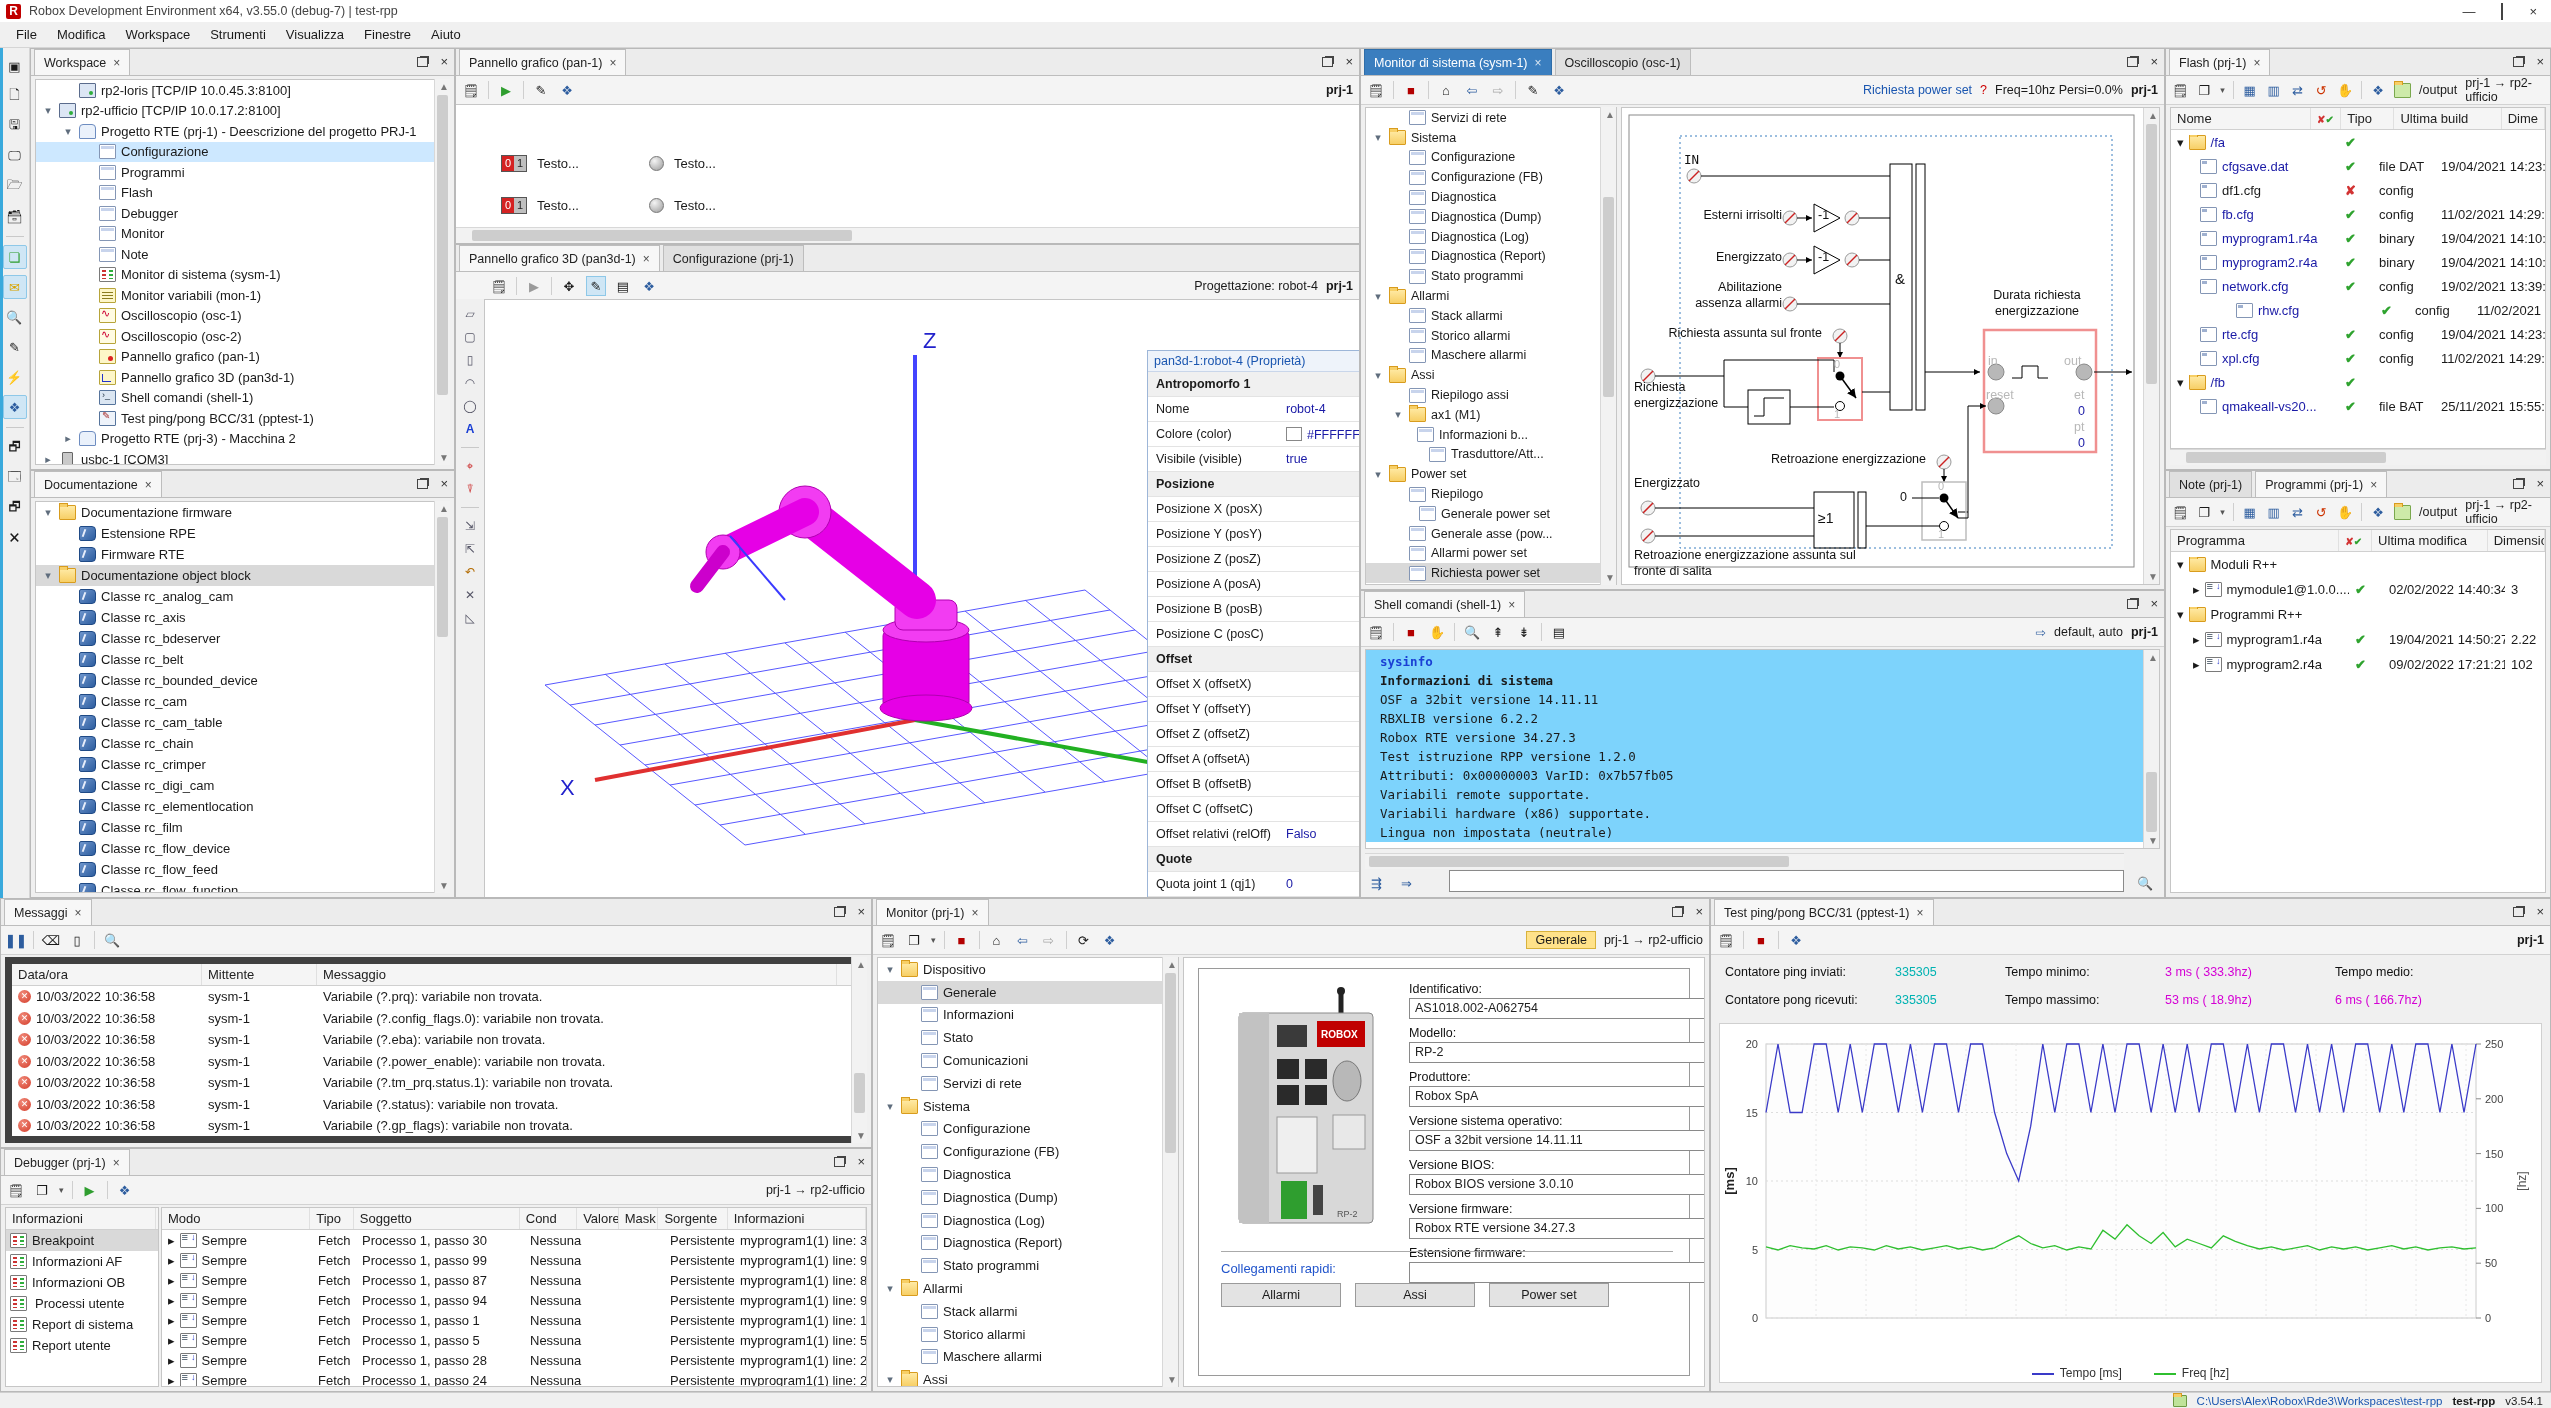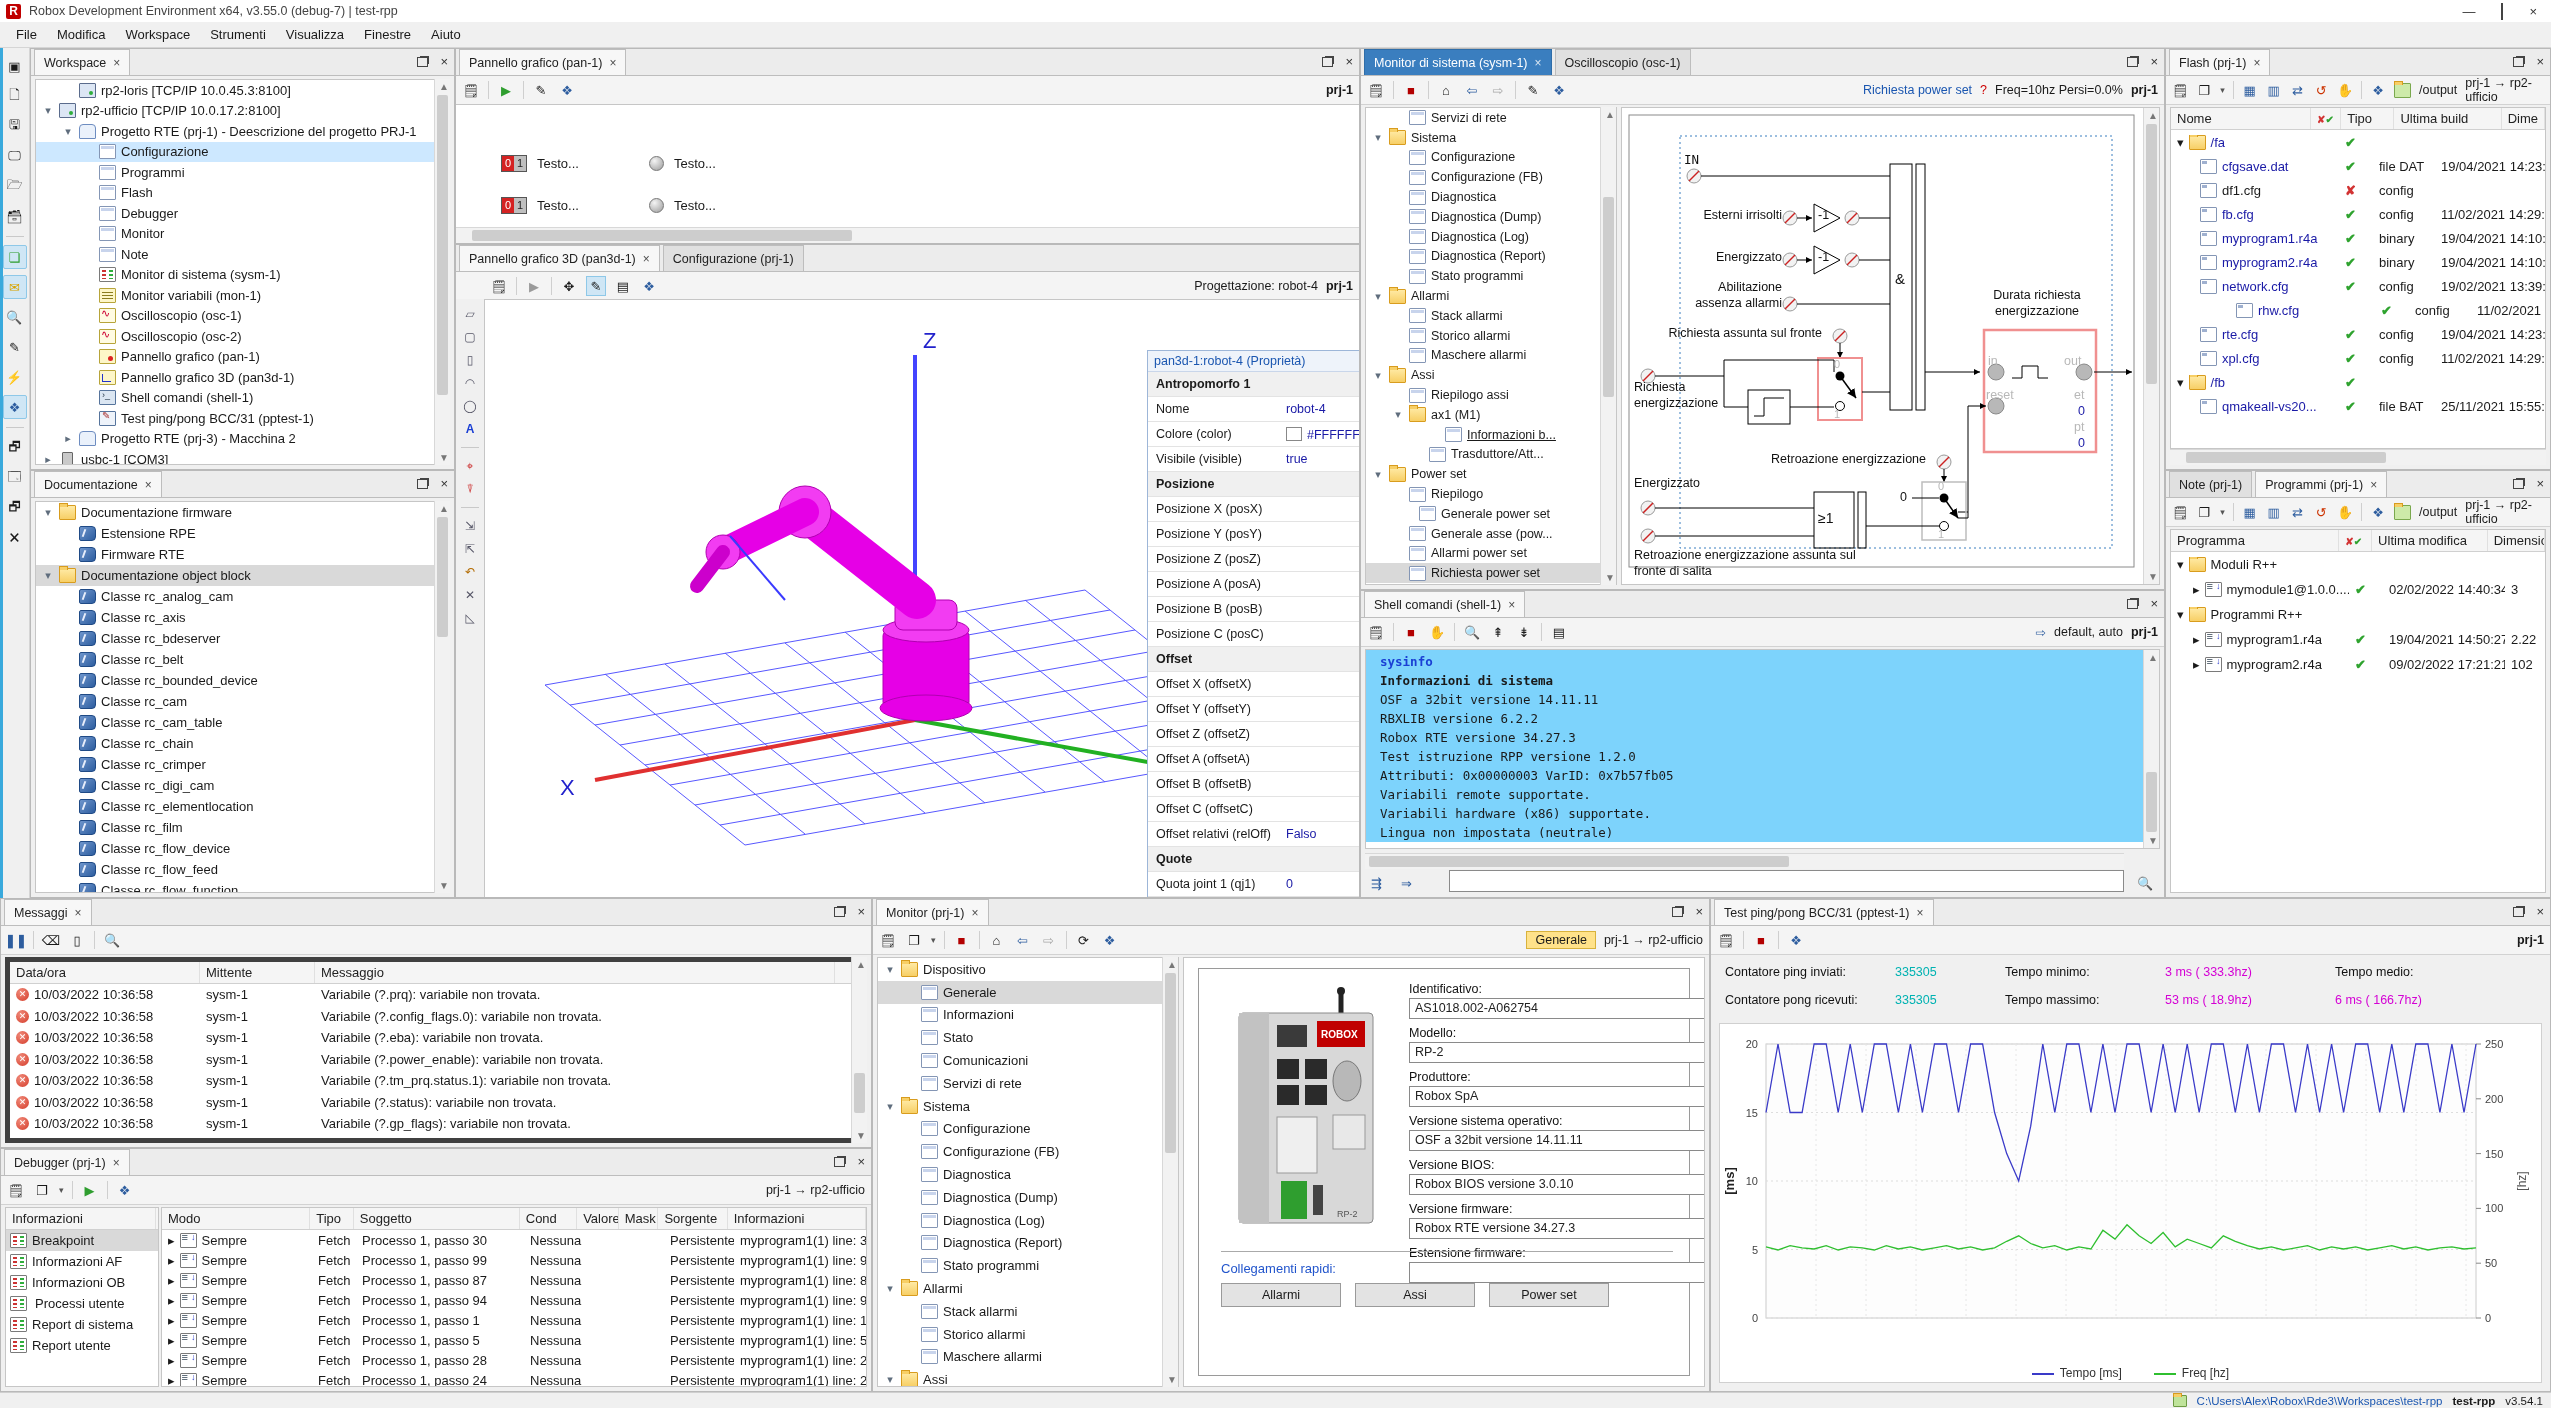--- a/index.html
+++ b/index.html
@@ -722,21 +722,21 @@
         <div class="trow" style="height: 19.8px; padding-left: 26px;">
           <span class="exp"></span>
           <span class="ic ic-page"></span>
           <span>Riepilogo assi</span>
         </div>
         <div class="trow" style="height: 19.8px; padding-left: 26px;">
           <span class="exp">▾</span>
           <span class="ic ic-folder"></span>
           <span>ax1 (M1)</span>
         </div>
-        <div class="trow" style="height: 19.8px; padding-left: 62px; text-decoration: underline;">
+        <div class="trow" style="height: 19.8px; padding-left: 34px;">
           <span class="exp"></span>
           <span class="ic ic-page"></span>
           <span>Informazioni b...</span>
         </div>
         <div class="trow" style="height: 19.8px; padding-left: 46px;">
           <span class="exp"></span>
           <span class="ic ic-page"></span>
           <span>Trasduttore/Att...</span>
         </div>
         <div class="trow" style="height: 19.8px; padding-left: 6px;">
@@ -1232,21 +1232,21 @@
         </div>
     </div>
     <div class="toolbar">
       <span class="tb-ico" style="color:#2d5d9f;font-weight:bold;">❚❚</span>
       <span class="tb-sep"></span>
       <span class="tb-ico">⌫</span>
       <span class="tb-ico">▯</span>
       <span class="tb-sep"></span>
       <span class="tb-ico">🔍</span>
     </div>
-    <div class="abs" id="msg-table" style="left:4px;top:58px;right:4px;bottom:4px;background:#fff;border:5px solid #404040;overflow:hidden;">
+    <div class="abs" id="msg-table" style="left:4px;top:58px;right:4px;bottom:4px;background:#fff;border:7px solid #404040;overflow:hidden;">
         <div class="tbl-head">
           <span class="c" style="width: 190px;">Data/ora</span>
           <span class="c" style="width: 115px;">Mittente</span>
           <span class="c" style="width: 520px;">Messaggio</span>
         </div>
         <div class="tbl-row" style="height: 21.5px;">
           <span class="c" style="width: 190px; display: flex; align-items: center;">
             <span class="err-dot">✕</span>
             <span>10/03/2022 10:36:58</span>
           </span>

